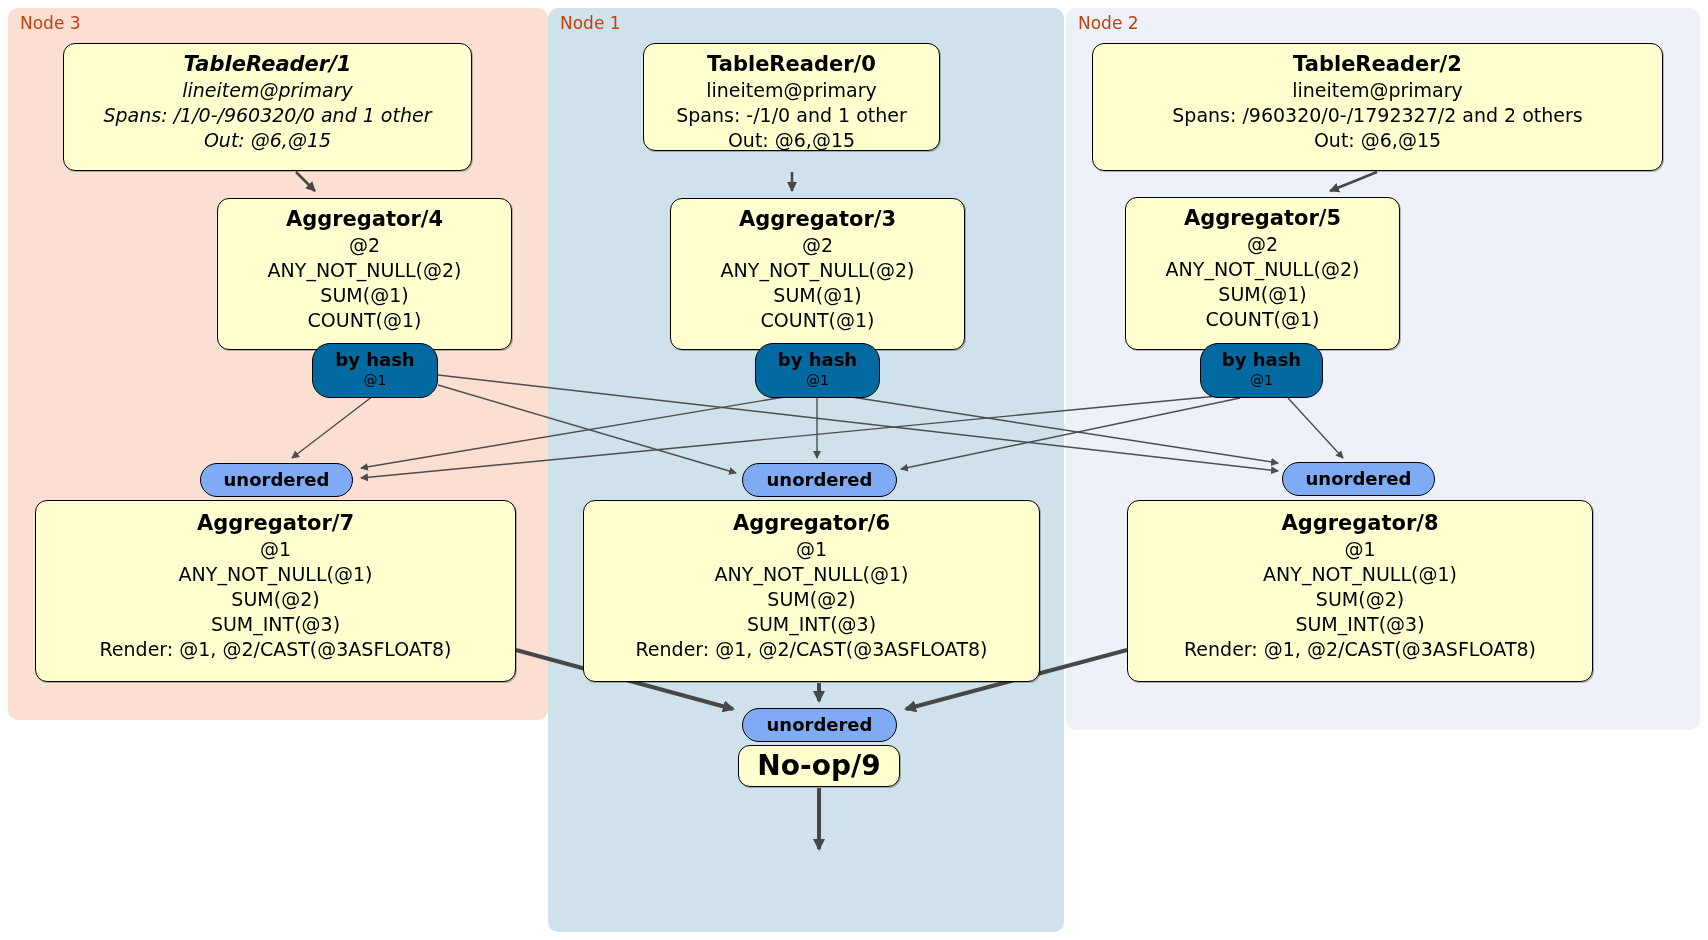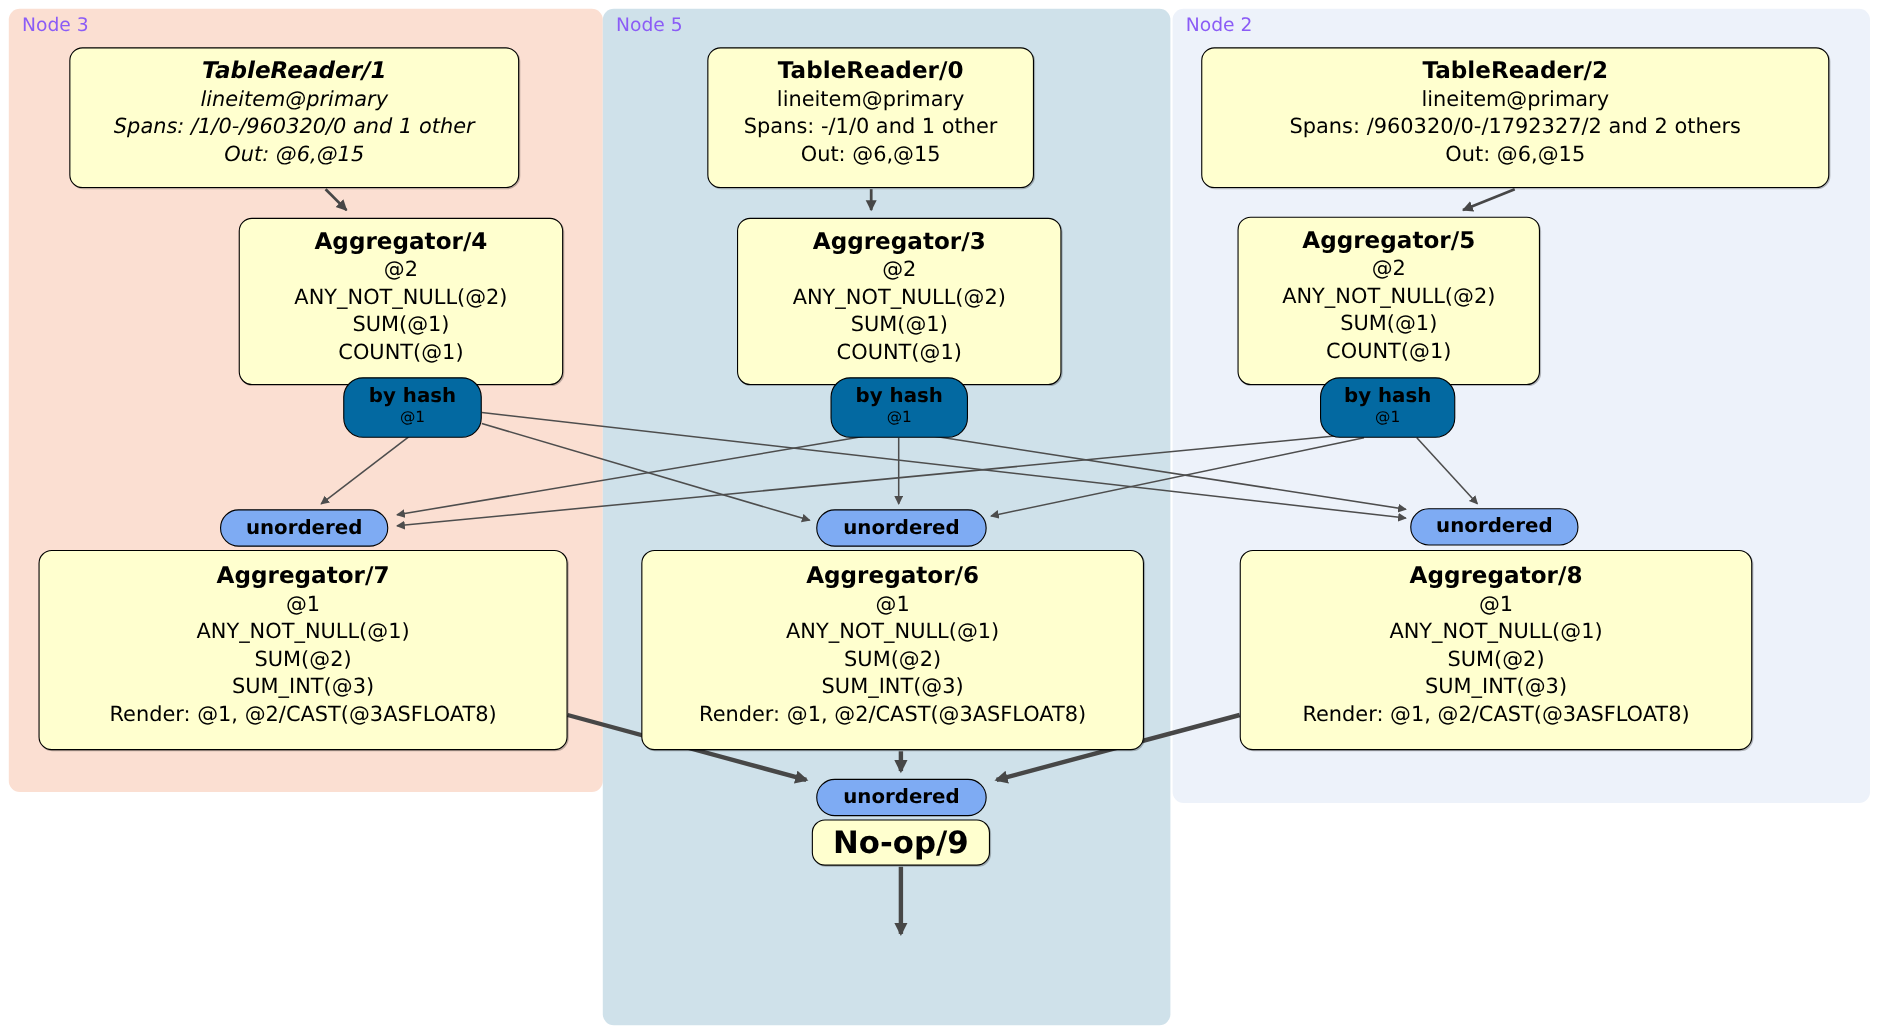--- a/index.html
+++ b/index.html
@@ -2,21 +2,21 @@
 <html><head>
 <meta charset="utf-8">
 <style>
   html,body{margin:0;padding:0;background:#ffffff;}
   #canvas{
     position:relative;width:1708px;height:940px;background:#ffffff;
     font-family:"DejaVu Sans","Liberation Sans",sans-serif;color:#000;
     overflow:hidden;
   }
   .region{position:absolute;border-radius:10px;}
-  .region-label{position:absolute;font-size:17px;line-height:20px;color:#8b5cf6;}
+  .region-label{position:absolute;font-size:17px;line-height:20px;color:#c2410c;}
   #region-node3{left:8px;top:8px;width:540px;height:712px;background:#fbdfd2;}
   #region-node1{left:548px;top:8px;width:516px;height:924px;background:#cfe1ea;}
   #region-node2{left:1066px;top:8px;width:634px;height:722px;background:#edf2fa;}
   #label-node3{left:20px;top:13px;}
   #label-node1{left:560px;top:13px;}
   #label-node2{left:1078px;top:13px;}
 
   svg.edges{position:absolute;left:0;top:0;z-index:2;}
 
   .pbox{
@@ -31,21 +31,21 @@
   .pill{
     position:absolute;z-index:4;border:1.6px solid #000;box-sizing:border-box;
     text-align:center;border-radius:18px;
   }
   .pill.hash{background:#0369a1;padding-top:4px;}
   .pill.hash .hlabel{font-weight:bold;font-size:18px;line-height:23px;}
   .pill.hash .hkey{font-size:14px;line-height:18px;}
   .pill.sync{background:#7eabf3;font-weight:bold;font-size:18px;}
 
   #tablereader1{left:63px;top:43px;width:409px;height:128px;font-style:italic;}
-  #tablereader0{left:643px;top:43px;width:297px;height:128px;}
+  #tablereader0{left:643px;top:43px;width:297px;height:108px;}
   #tablereader2{left:1092px;top:43px;width:571px;height:128px;}
   #aggregator4{left:217px;top:198px;width:295px;height:152px;}
   #aggregator3{left:670px;top:198px;width:295px;height:152px;}
   #aggregator5{left:1125px;top:197px;width:275px;height:153px;}
   #aggregator7{left:35px;top:500px;width:481px;height:182px;}
   #aggregator6{left:583px;top:500px;width:457px;height:182px;}
   #aggregator8{left:1127px;top:500px;width:466px;height:182px;}
 
   #router4{left:312px;top:343px;width:126px;height:55px;}
   #router3{left:755px;top:343px;width:125px;height:55px;}
@@ -63,21 +63,21 @@
 </style>
 </head>
 <body>
 
 <div id="canvas">
 
   <div class="region" id="region-node3"></div>
   <div class="region" id="region-node1"></div>
   <div class="region" id="region-node2"></div>
   <div class="region-label" id="label-node3">Node 3</div>
-  <div class="region-label" id="label-node1">Node 5</div>
+  <div class="region-label" id="label-node1">Node 1</div>
   <div class="region-label" id="label-node2">Node 2</div>
 
   <svg class="edges" width="1708" height="940">
     <defs>
       <marker id="ah-med" markerWidth="14" markerHeight="12" refX="9" refY="5" orient="auto" markerUnits="userSpaceOnUse">
         <path d="M0,0 L10,5 L0,10 z" fill="#474747"></path>
       </marker>
       <marker id="ah-thin" markerWidth="11" markerHeight="9" refX="7" refY="4" orient="auto" markerUnits="userSpaceOnUse">
         <path d="M0,0 L8,4 L0,8 z" fill="#4d4d4d"></path>
       </marker>

